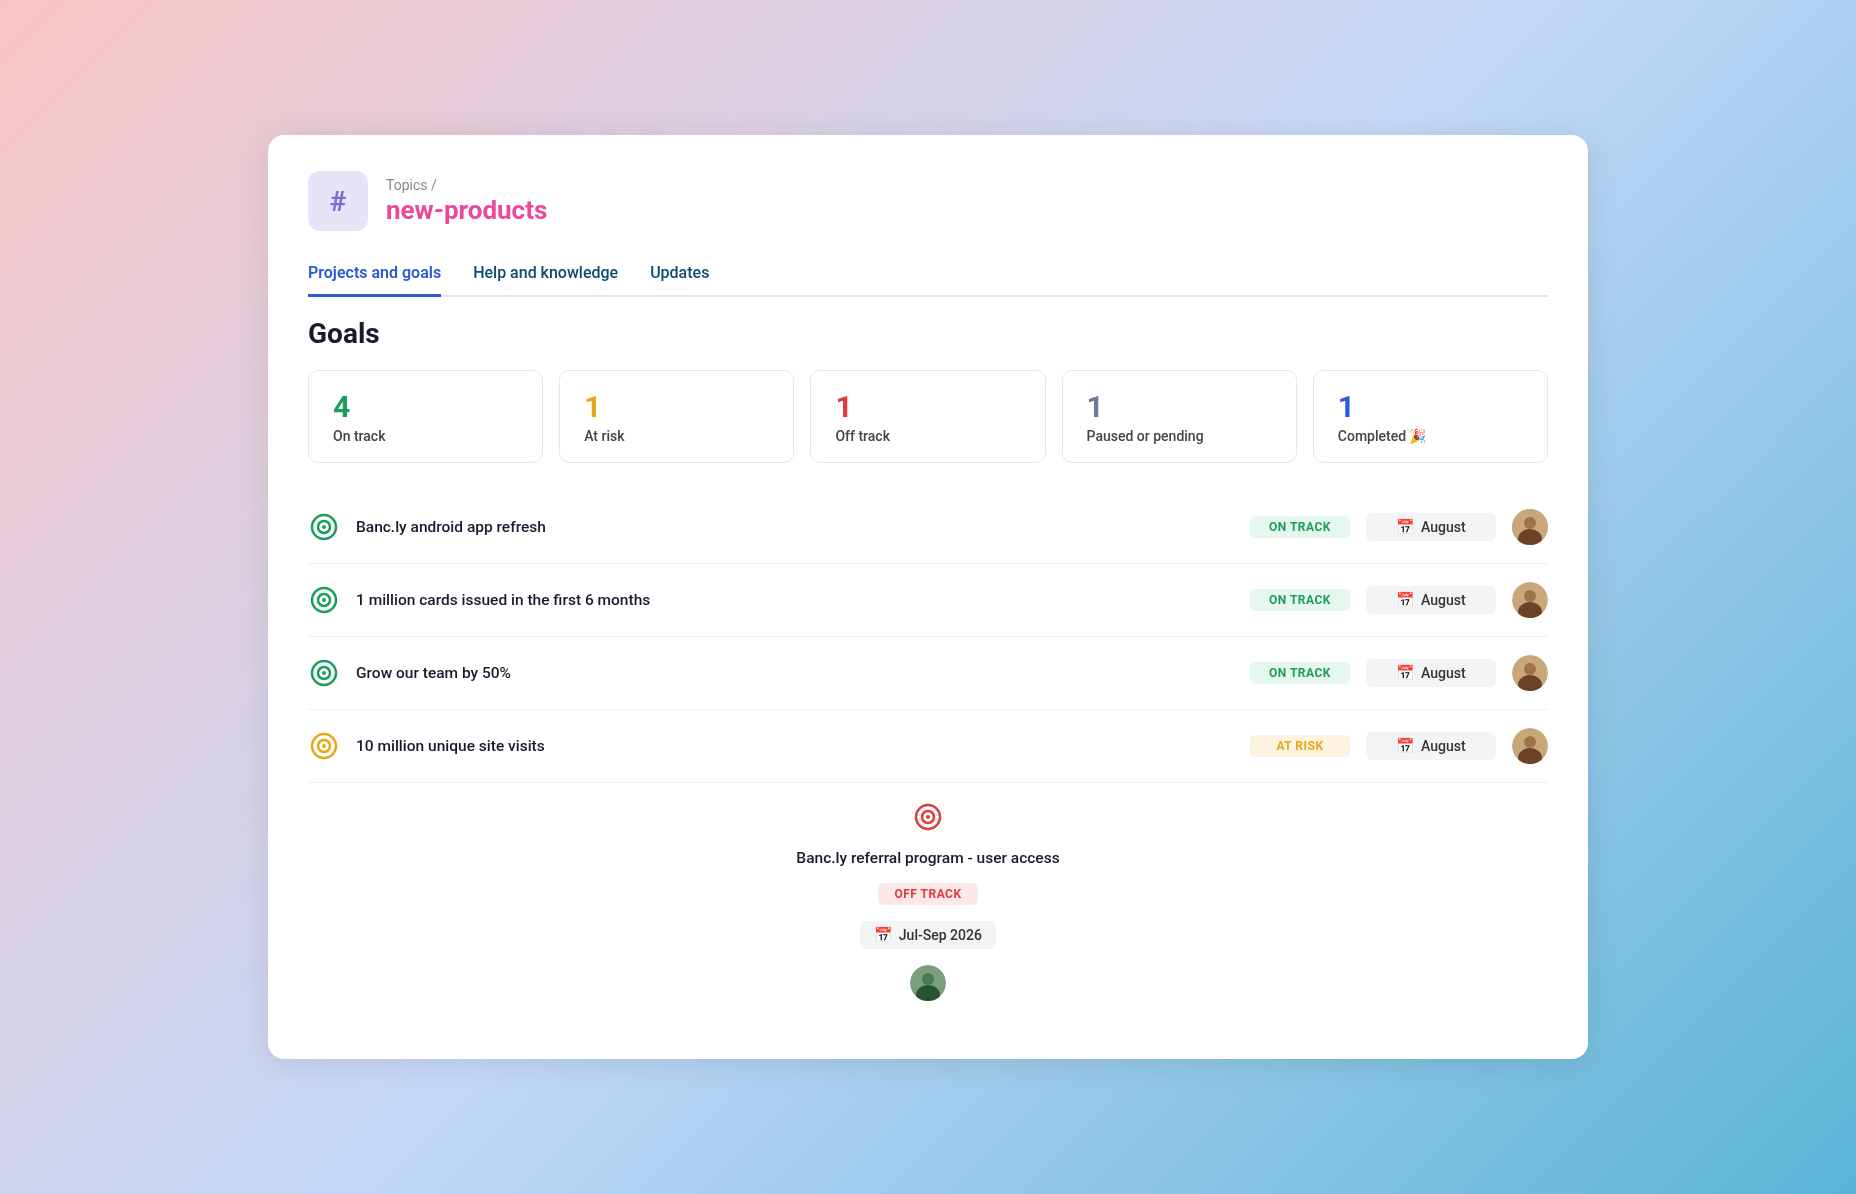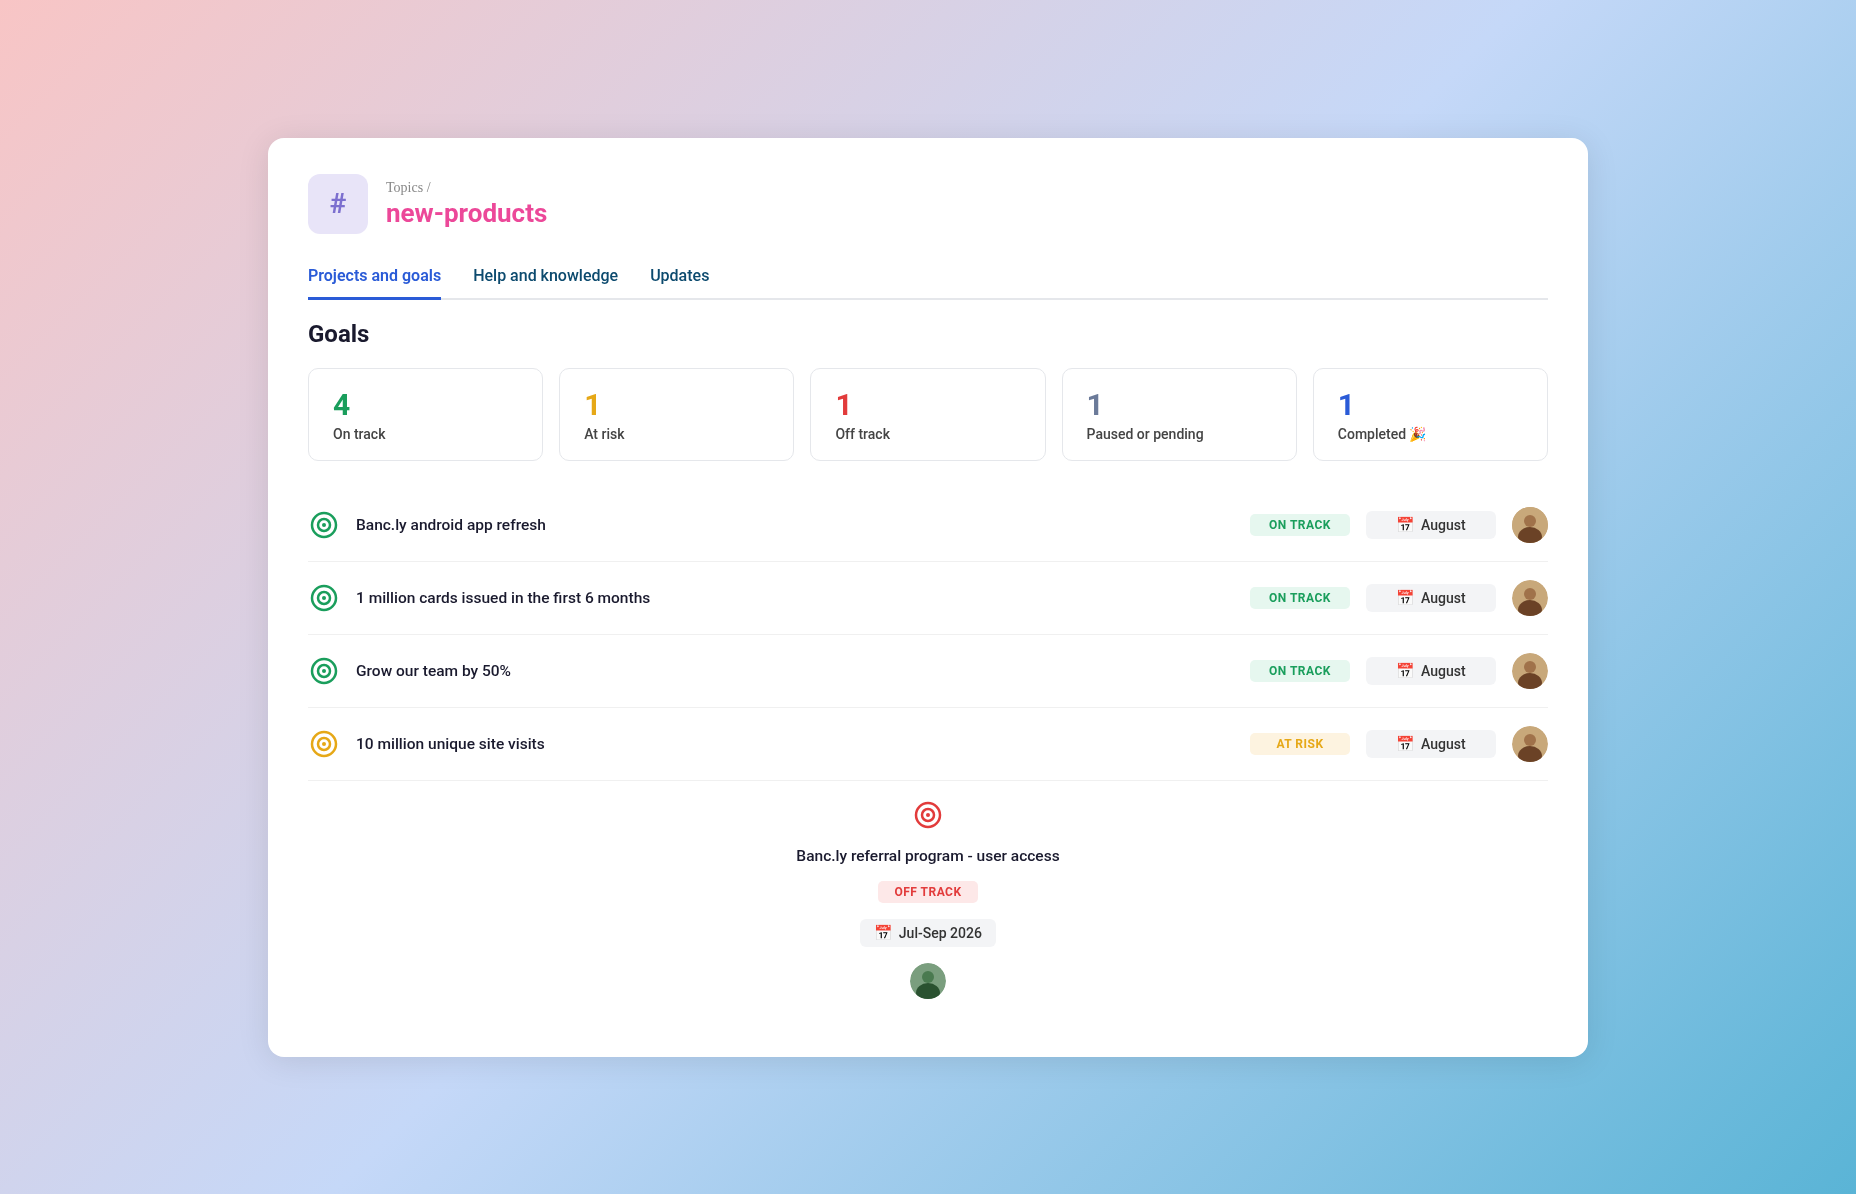--- a/index.html
+++ b/index.html
@@ -36,21 +36,20 @@
       align-items: center;
       justify-content: center;
       font-size: 28px;
       color: #7c6fcf;
       font-weight: bold;
     }
     .header-text .breadcrumb {
       font-size: 14px;
       color: #888;
       margin-bottom: 2px;
-      font-family: Liberation Serif, serif;
     }
     .header-text .title {
       font-size: 26px;
       font-weight: 700;
       color: #ec4899;
     }
     
     .tabs {
       display: flex;
       gap: 32px;
@@ -66,21 +65,21 @@
       border-bottom: 3px solid transparent;
       margin-bottom: -2px;
     }
     .tab.active {
       color: #2a5bd7;
       border-bottom: 3px solid #2a5bd7;
       font-weight: 600;
     }
     
     .goals-heading {
-      font-size: 24px;
+      font-size: 28px;
       font-weight: 700;
       color: #1a1a2e;
       margin-bottom: 20px;
       margin-top: 20px;
     }
     
     .status-cards {
       display: flex;
       gap: 16px;
       margin-bottom: 28px;

